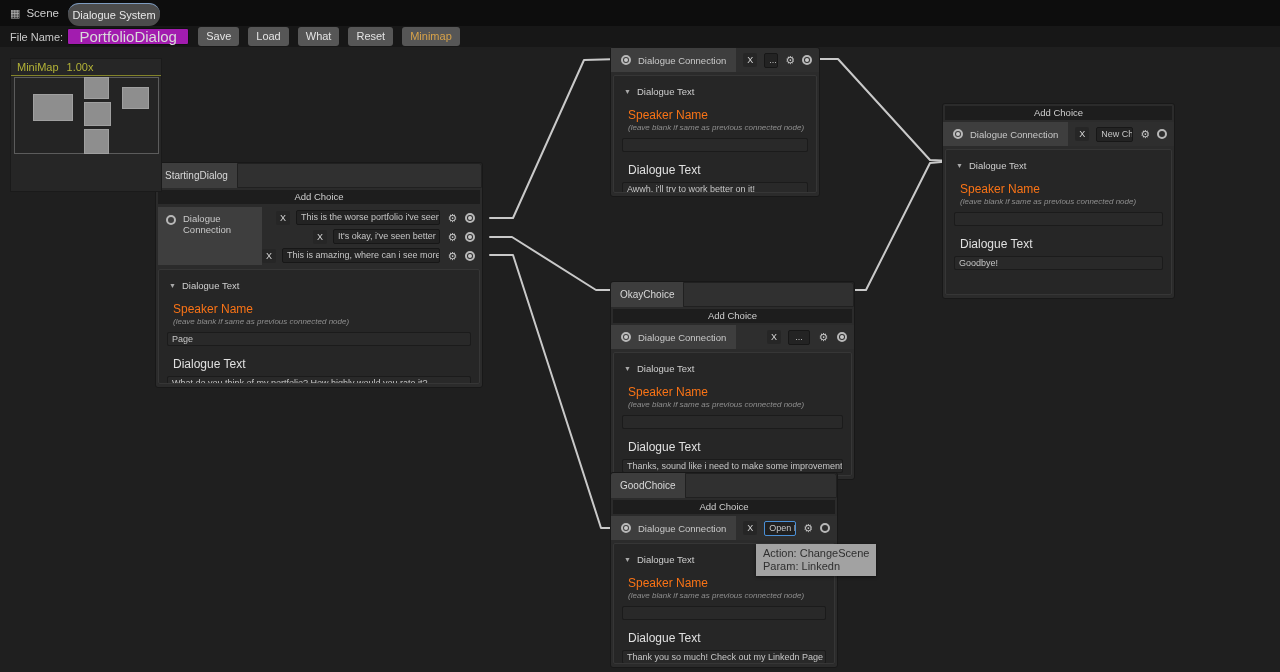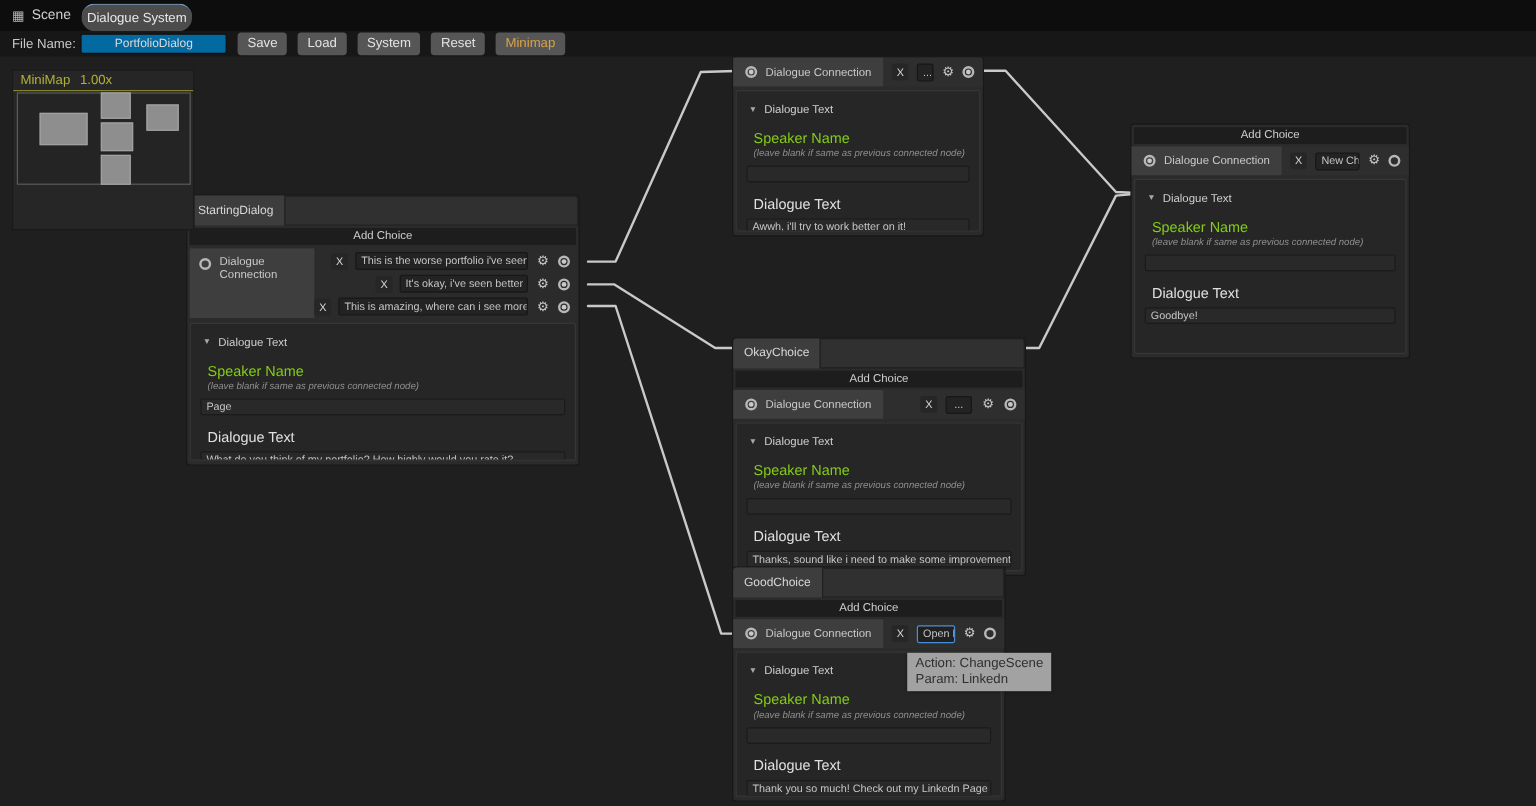--- a/index.html
+++ b/index.html
@@ -10,22 +10,22 @@
   
   .topbar { position:absolute; left:0; top:0; width:1280px; height:26px; background:#0d0d0d; z-index:20; }
   .scene-item { position:absolute; left:10px; top:0; height:26px; display:flex; align-items:center; gap:6px;
     color:#cfcfcf; font-size:11.5px; }
   .grid-ico { font-size:11px; color:#b5b5b5; }
   .dlg-tab { position:absolute; left:68px; top:3px; width:92px; height:23px; background:#4c4c4c;
     border-top:1px solid #7e9cc0; color:#e8e8e8; font-size:11px; display:flex; align-items:center; justify-content:center;border-radius:11px; }
   .toolbar { position:absolute; left:0; top:26px; width:1280px; height:21px; background:#171717; z-index:20;
     display:flex; align-items:center; }
   .fn-label { color:#c9c9c9; font-size:11px; margin-left:10px; }
-  .fn-field { width:122px; height:17px; margin-left:4px; background:#0369a1; border:1px solid #101010;
-    color:#dadada; font-size:10px; text-align:center; line-height:15px; border-radius:2px; }
+  .fn-field { width:122px; height:17px; margin-left:4px; background:#a21caf; border:1px solid #101010;
+    color:#dadada; font-size:15px; text-align:center; line-height:15px; border-radius:2px; }
   .tb-btn { height:19px; line-height:19px; padding:0 8px; margin-left:9px; background:#565656; border-radius:3px;
     color:#e3e3e3; font-size:11px; cursor:default; }
   .tb-btn.first { margin-left:9px; }
   .tb-btn.minimap-btn { color:#d7a24a; }
 
   
   .wires { position:absolute; left:0; top:0; width:1280px; height:672px; z-index:1; }
 
   
   .minimap { position:absolute; left:10px; top:58px; width:152px; height:134px; background:#262626; z-index:5;
@@ -65,21 +65,21 @@
   .port { width:10px; height:10px; flex:0 0 10px; border:2px solid #b8b8b8; border-radius:50%; position:relative; }
   .port.filled::after { content:""; position:absolute; inset:1px; background:#c8c8c8; border-radius:50%; }
   .conn-box .port, .conn-box-tall .port { margin-top:0; }
   .conn-box-tall .port { margin-top:2px; }
 
   
   .body { flex:1; margin:3px 2px 3px; background:#262626; border:1px solid #363636; border-radius:2px;
     padding:9px 8px 8px; overflow:hidden; }
   .fold { display:flex; align-items:center; gap:6px; margin:1px 0 11px 2px; font-size:9.5px; color:#cfcfcf; }
   .fold .arrow { font-size:7px; color:#a8a8a8; }
-  .lbl { font-size:12px; color:#84cc16; margin:0 0 1px 6px; }
+  .lbl { font-size:12px; color:#f97316; margin:0 0 1px 6px; }
   .hint { font-size:8px; color:#8f8f8f; margin:0 0 6px 6px; white-space:nowrap;font-style:italic; }
   .input { height:14px; line-height:12px; background:#292929; border:1px solid #1b1b1b; border-radius:2px;
     font-size:9px; color:#c6c6c6; padding:0 4px; margin-bottom:11px; white-space:nowrap; overflow:hidden; }
   .lbl2 { font-size:12px; color:#e0e0e0; margin:0 0 5px 6px; }
 
   
   .tooltip { position:absolute; left:756px; top:544px; z-index:30; background:#a2a2a2; color:#2f2f2f;
     font-size:11px; line-height:13px; padding:3px 7px; white-space:nowrap; box-shadow:0 1px 3px rgba(0,0,0,.5); }
 </style>
 </head>
@@ -103,21 +103,21 @@
       <span>Scene</span>
     </div>
     <div class="dlg-tab">Dialogue System</div>
   </div>
 
   <div class="toolbar">
     <span class="fn-label">File Name:</span>
     <div class="fn-field">PortfolioDialog</div>
     <div class="tb-btn first">Save</div>
     <div class="tb-btn">Load</div>
-    <div class="tb-btn">System</div>
+    <div class="tb-btn">What</div>
     <div class="tb-btn">Reset</div>
     <div class="tb-btn minimap-btn">Minimap</div>
   </div>
 
   <div class="minimap">
     <div class="mm-title">
       <span>MiniMap</span>
       <span>1.00x</span>
     </div>
     <div class="mm-view"></div>

